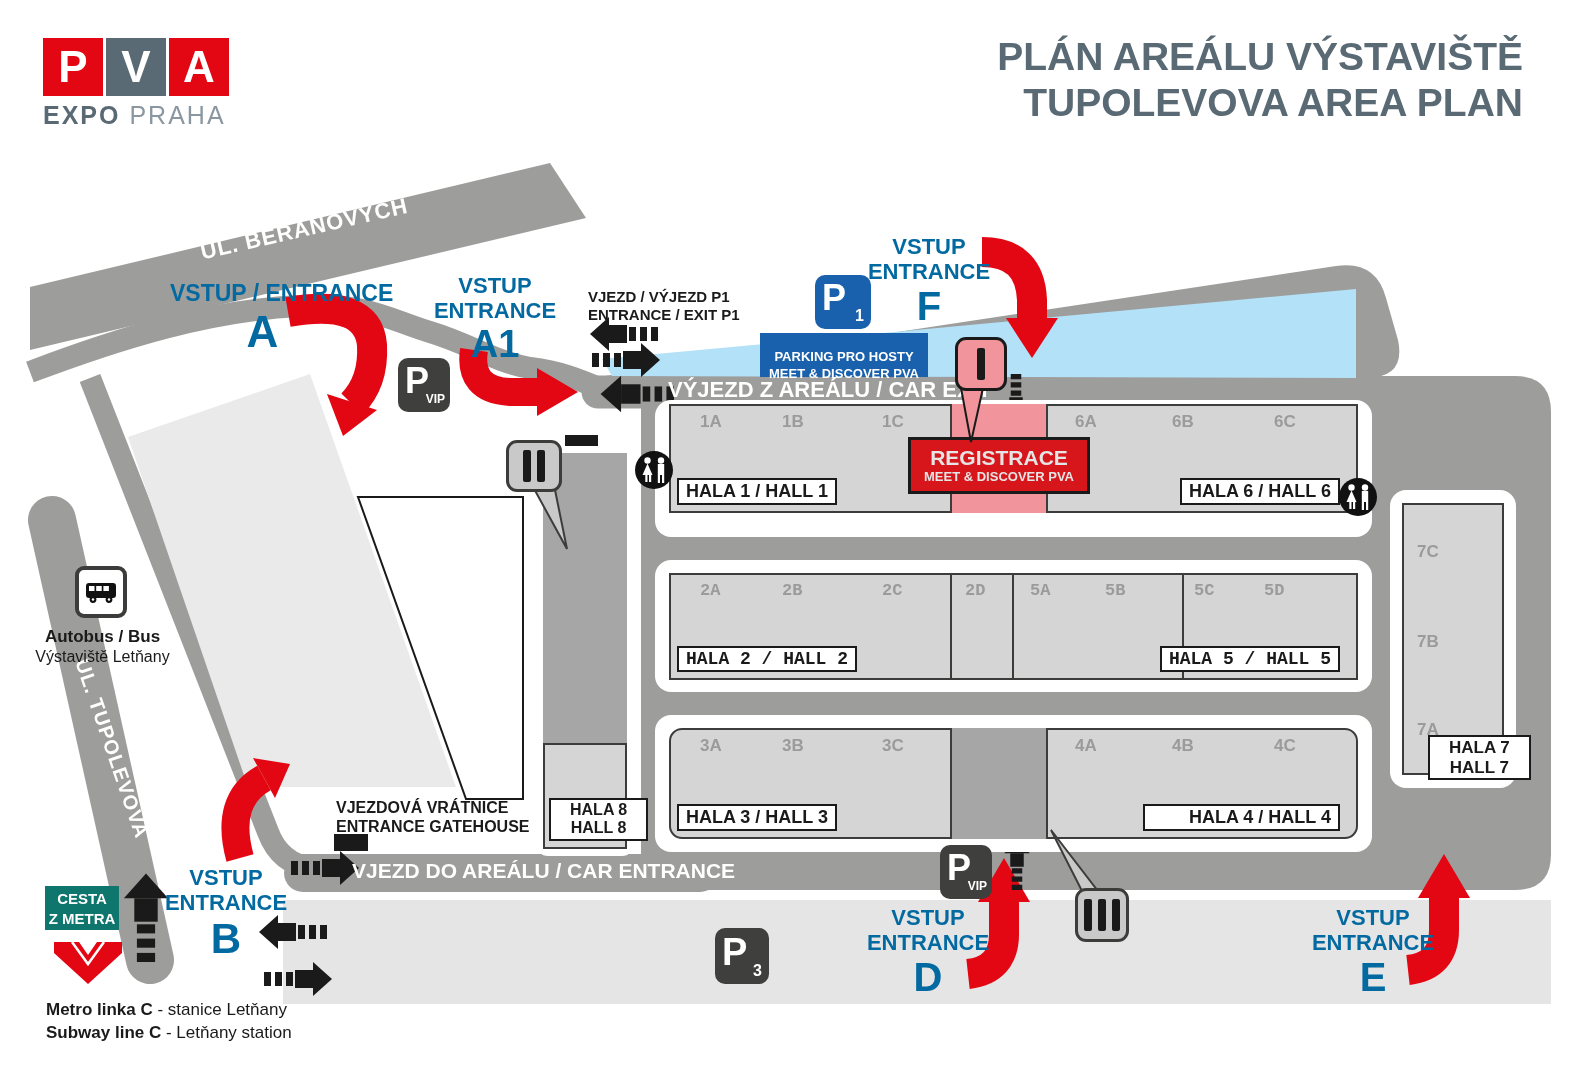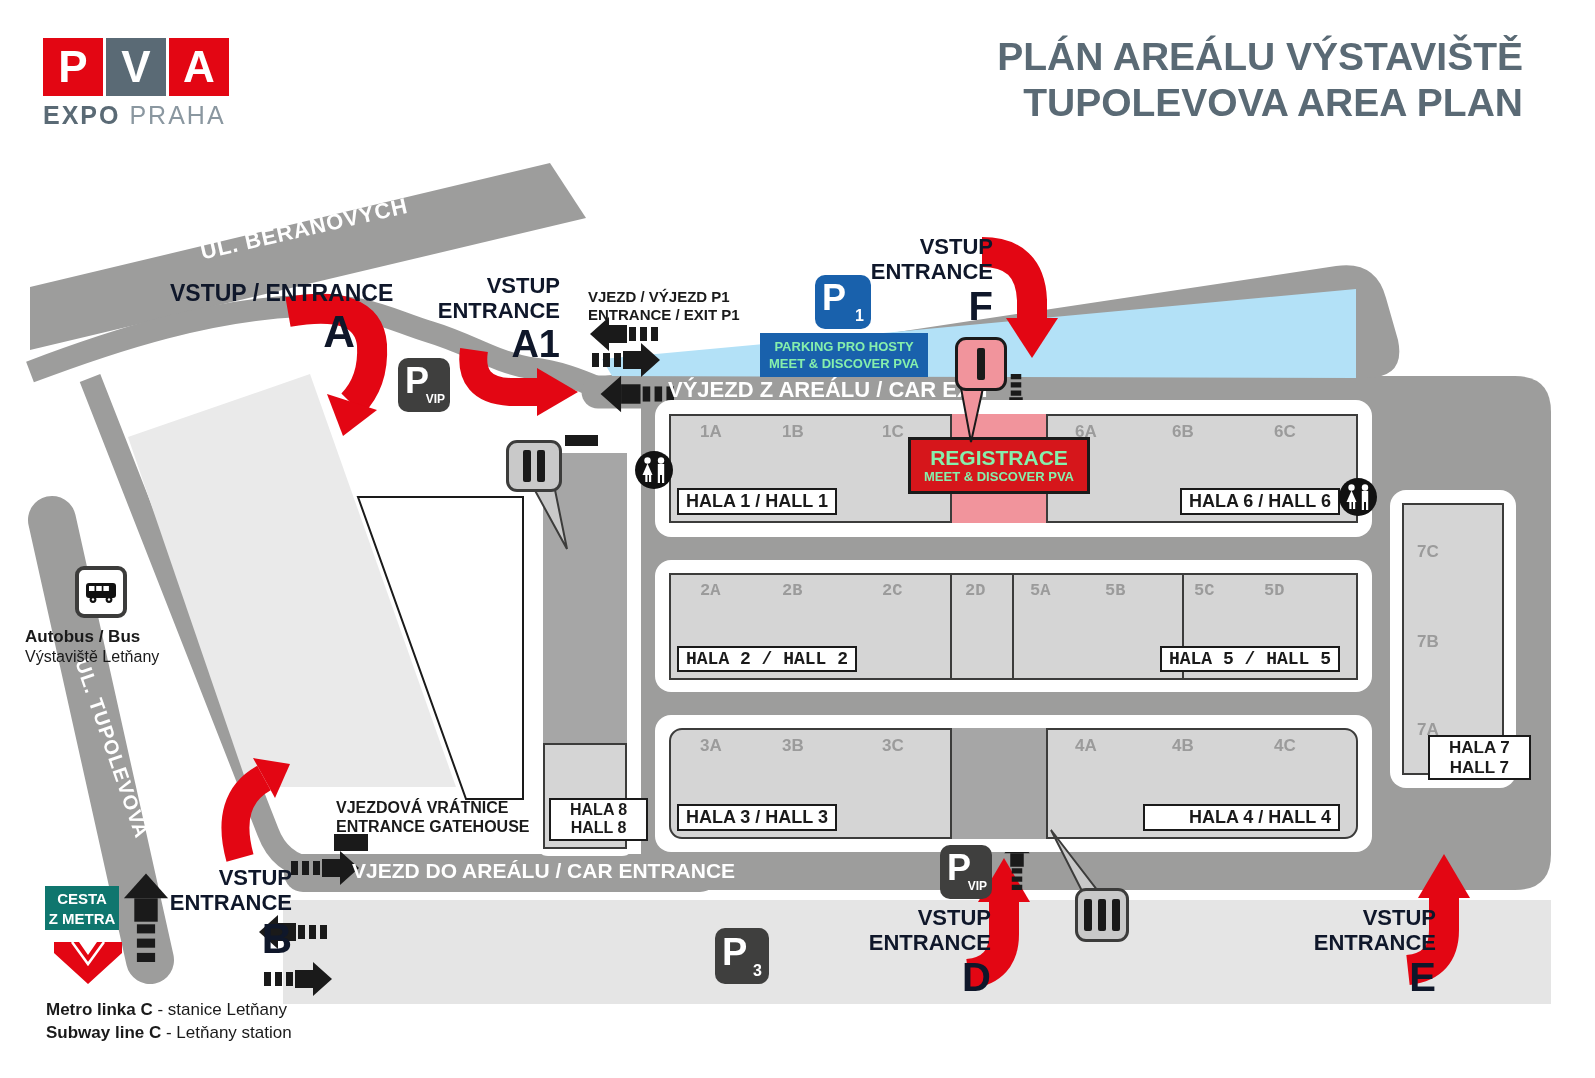--- a/index.html
+++ b/index.html
@@ -16,21 +16,21 @@
   .logo-sub{position:absolute;left:43px;top:101px;font-size:25px;font-weight:bold;letter-spacing:2px;color:#5a6a75;white-space:nowrap;}
   .logo-sub .lt{color:#8a97a0;font-weight:normal;}
   .map-title{position:absolute;right:72px;top:34px;text-align:right;font-size:39px;font-weight:bold;
              color:#5a6a75;line-height:1.18;white-space:nowrap;}
 
   
   .street-text{position:absolute;color:#fff;font-weight:bold;white-space:nowrap;letter-spacing:1px;}
   .road-text{position:absolute;color:#fff;font-weight:bold;white-space:nowrap;}
 
   
-  .ent{position:absolute;color:#0f172a;font-weight:bold;text-align:right;line-height:1.12;white-space:nowrap;}
+  .ent{position:absolute;color:#0369a1;font-weight:bold;text-align:center;line-height:1.12;white-space:nowrap;}
   .ent .letter{display:block;font-weight:800;}
 
   .black-label{position:absolute;color:#1a1a1a;font-weight:bold;font-size:15px;line-height:1.2;white-space:nowrap;}
 
   
   .hall-row{position:absolute;background:#fff;border-radius:16px;z-index:12;}
   .hall-inner{position:absolute;background:#d5d5d5;border:2px solid #3c3c3b;}
   .sec{position:absolute;top:6px;color:#9b9b9b;font-weight:bold;font-size:17px;}
   .vdiv{position:absolute;top:0;bottom:0;width:2px;background:#3c3c3b;}
   .pink-strip{position:absolute;top:-2px;bottom:-2px;background:#f1949c;border-left:2px solid #3c3c3b;border-right:2px solid #3c3c3b;}
@@ -40,39 +40,39 @@
   .hall-label.two{font-size:17px;line-height:1.15;text-align:center;padding:1px 19px;}
 
   
   .p-icon{position:absolute;border-radius:10px;color:#fff;z-index:20;}
   .p-main{position:absolute;left:7px;top:5px;font-size:36px;font-weight:bold;line-height:1;}
   .p-sub{position:absolute;right:5px;bottom:6px;font-size:12px;font-weight:bold;}
   .p-sub.num{font-size:16px;bottom:4px;right:7px;}
 
   
   .reg-box{position:absolute;left:908px;top:437px;width:182px;height:57px;background:#d6161b;border:3px solid #1a1a1a;
-           color:#86efac;text-align:center;z-index:22;padding-top:6px;}
+           color:#e5e5e5;text-align:center;z-index:22;padding-top:6px;}
   .reg-box .l1{font-size:21px;font-weight:bold;line-height:1.1;}
   .reg-box .l2{font-size:13px;font-weight:bold;}
-  .guest-box{position:absolute;left:760px;top:333px;width:168px;height:44px;background:#1961ac;color:#86efac;
-             text-align:center;font-size:13px;font-weight:bold;line-height:1.3;padding-top:6px;z-index:18;}
+  .guest-box{position:absolute;left:760px;top:333px;width:168px;height:44px;background:#1961ac;color:#ffffff;
+             text-align:center;font-size:13px;font-weight:bold;line-height:1.3;padding-top:16px;z-index:18;}
   .cesta-box{position:absolute;left:45px;top:886px;width:74px;height:44px;background:#0f766e;color:#fff;text-align:center;
              font-size:15px;font-weight:bold;line-height:1.35;padding-top:3px;}
 
   
   .gate{position:absolute;border-radius:11px;z-index:45;}
   .gate.pink{background:#f1949c;border:3px solid #1a1a1a;}
   .gate.gray{background:#c9c9c9;border:3px solid #3c3c3b;}
   .bars{display:flex;gap:6px;align-items:center;justify-content:center;height:100%;}
   .bar{width:8px;height:32px;background:#1a1a1a;border-radius:2px;}
 
   .icon-box{position:absolute;z-index:30;}
   .bus-badge{position:absolute;left:75px;top:566px;width:52px;height:52px;background:#fff;border:4px solid #3c3c3b;
              border-radius:9px;z-index:30;display:flex;align-items:center;justify-content:center;}
-  .transit-label{position:absolute;font-size:16px;line-height:1.25;white-space:nowrap;}
+  .transit-label{position:absolute;text-align:center;font-size:16px;line-height:1.25;white-space:nowrap;}
   .transit-label .b, .station-label .b{font-weight:bold;}
   .station-label{position:absolute;font-size:17px;line-height:1.35;white-space:nowrap;}
 </style>
 </head>
 <body>
 
 <div class="canvas">
 
   <svg class="map" width="1595" height="1078" viewBox="0 0 1595 1078">
     <defs>
@@ -192,21 +192,21 @@
       <div>VJEZDOVÁ VRÁTNICE</div>
         <div>ENTRANCE GATEHOUSE</div>
     </div>
 
     <div class="guest-box">
       <div>PARKING PRO HOSTY</div>
         <div>MEET &amp; DISCOVER PVA</div>
     </div>
 
     <div class="hall-row" style="left:655px;top:400px;width:717px;height:137px;">
-      <div class="hall-inner" style="left:14px;top:14px;width:689px;height:109px;">
+      <div class="hall-inner" style="left:14px;top:4px;width:689px;height:109px;">
         <span class="sec" style="left:29px">1A</span>
         <span class="sec" style="left:111px">1B</span>
         <span class="sec" style="left:211px">1C</span>
         <div class="pink-strip" style="left:279px;width:98px;"></div>
         <span class="sec" style="left:404px">6A</span>
         <span class="sec" style="left:501px">6B</span>
         <span class="sec" style="left:603px">6C</span>
         <div class="hall-label" style="left:6px;bottom:6px;">HALA 1 / HALL 1</div>
         <div class="hall-label" style="right:16px;bottom:6px;">HALA 6 / HALL 6</div>
       </div>

